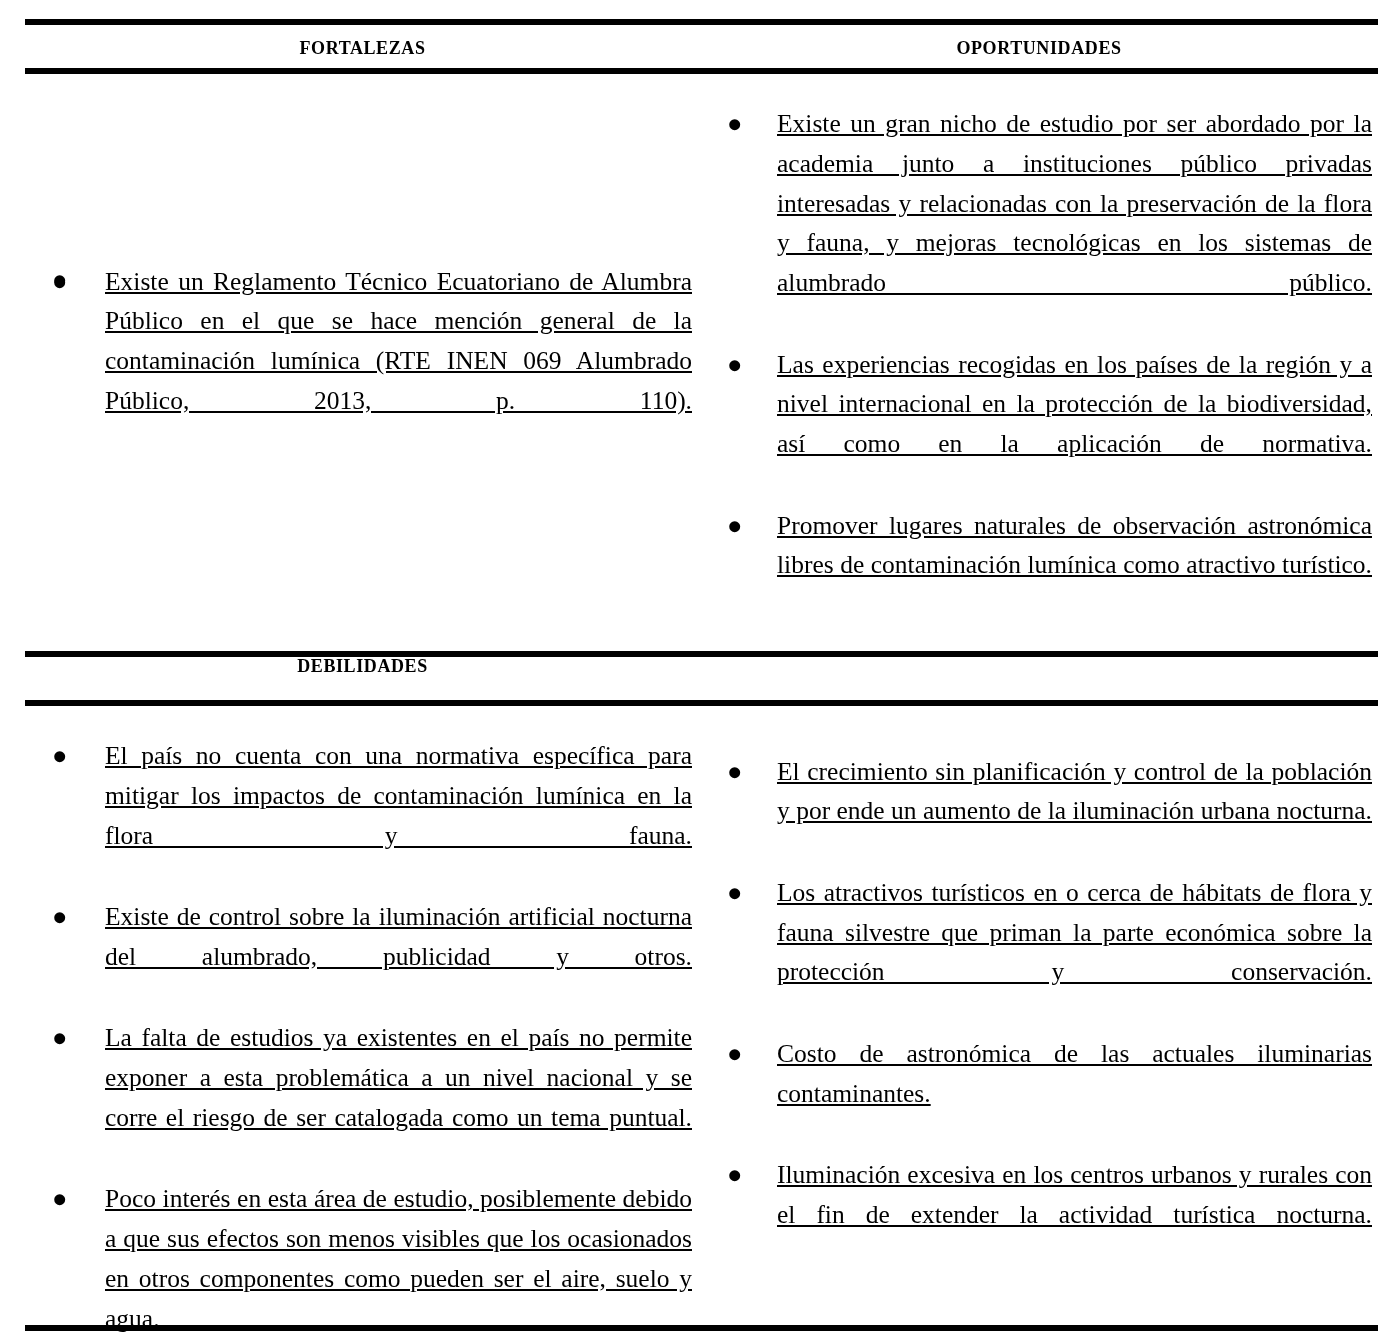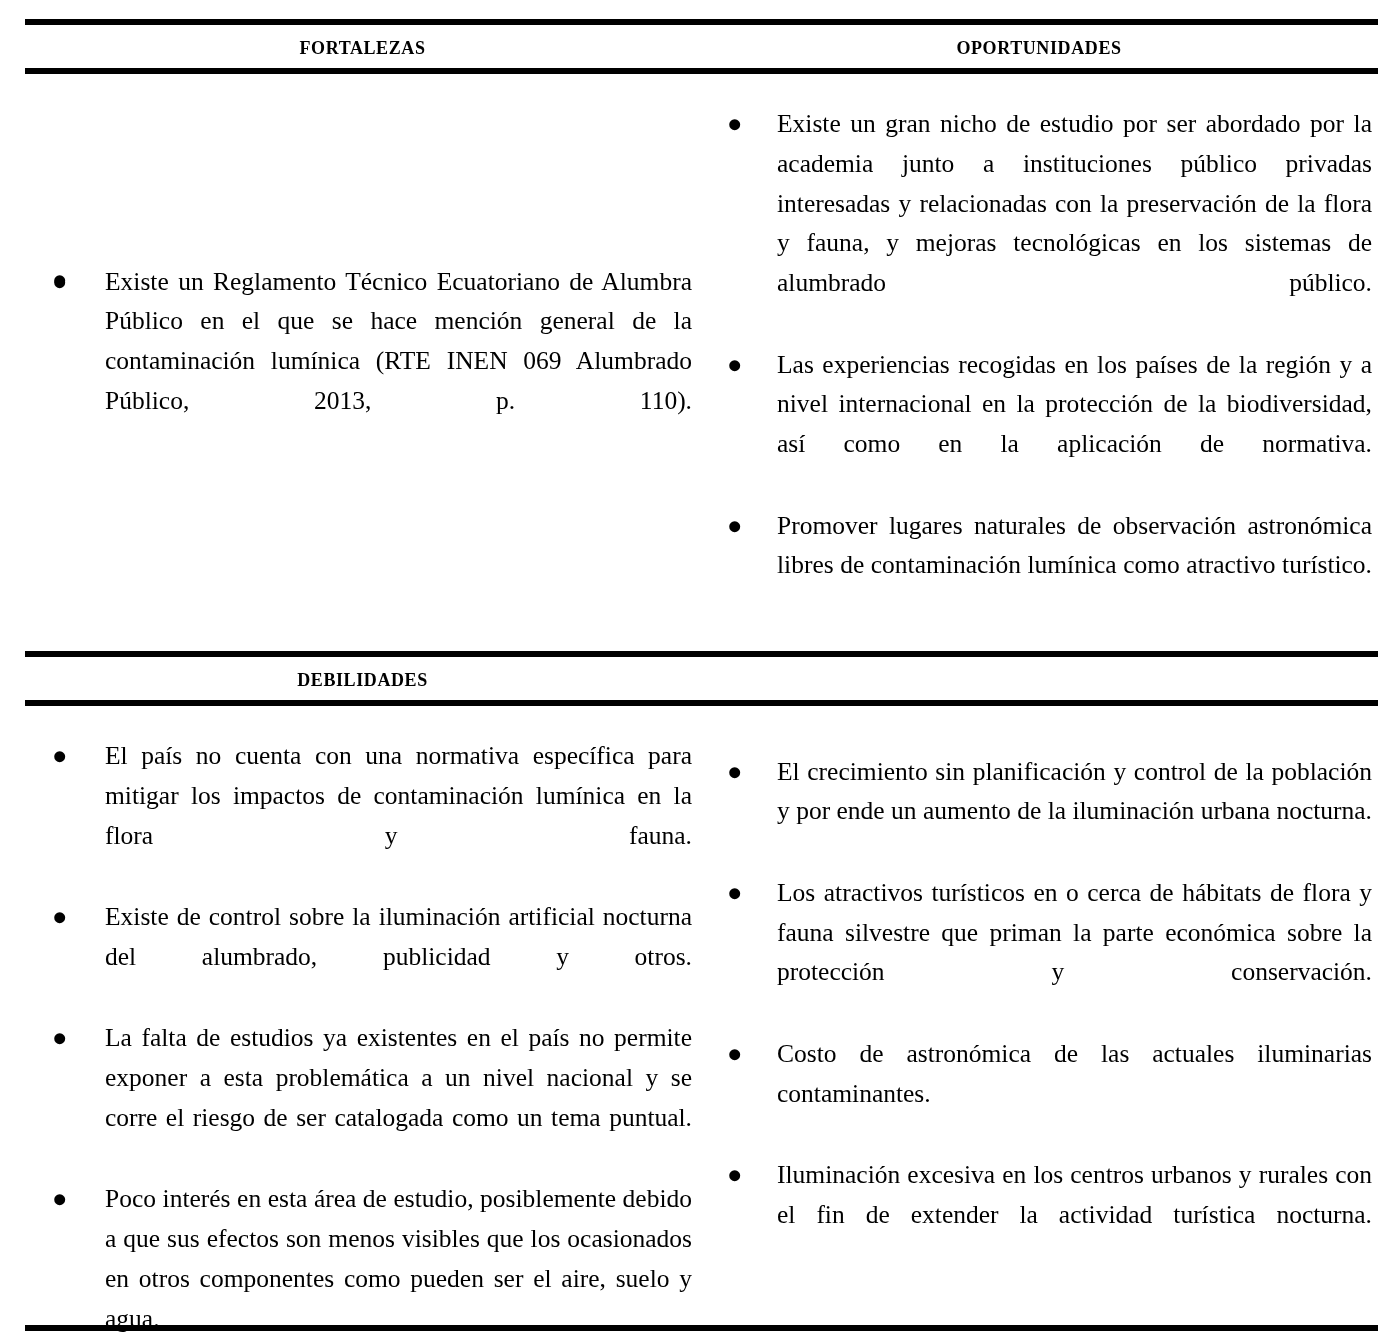--- a/index.html
+++ b/index.html
@@ -36,21 +36,21 @@
 
   
   .header-band {
     position: absolute;
     left: 25px;
     width: 1353px;
     height: 49px;
     display: flex;
   }
   .header-band.top { top: 24px; }
-  .header-band.mid { top: 656px; }
+  .header-band.mid { top: 656px; flex-direction: column; }
 
   .header-cell {
     display: flex;
     align-items: center;
     justify-content: center;
     font-weight: bold;
     font-size: 18px;
     letter-spacing: 0.6px;
   }
   .header-cell.left  { width: 675px; }
@@ -96,20 +96,21 @@
 
   ul.bullets li .bullet-glyph {
     position: absolute;
     left: 10px;
     top: 0;
     font-size: 25.5px;
     line-height: 1.56;
   }
   ul.bullets li .li-text {
     display: block;
+    text-decoration: underline;
   }
   
   ul.bullets li .li-text::after {
     content: "";
     display: inline-block;
     width: 100%;
   }
 </style>
 </head>
 <body>

